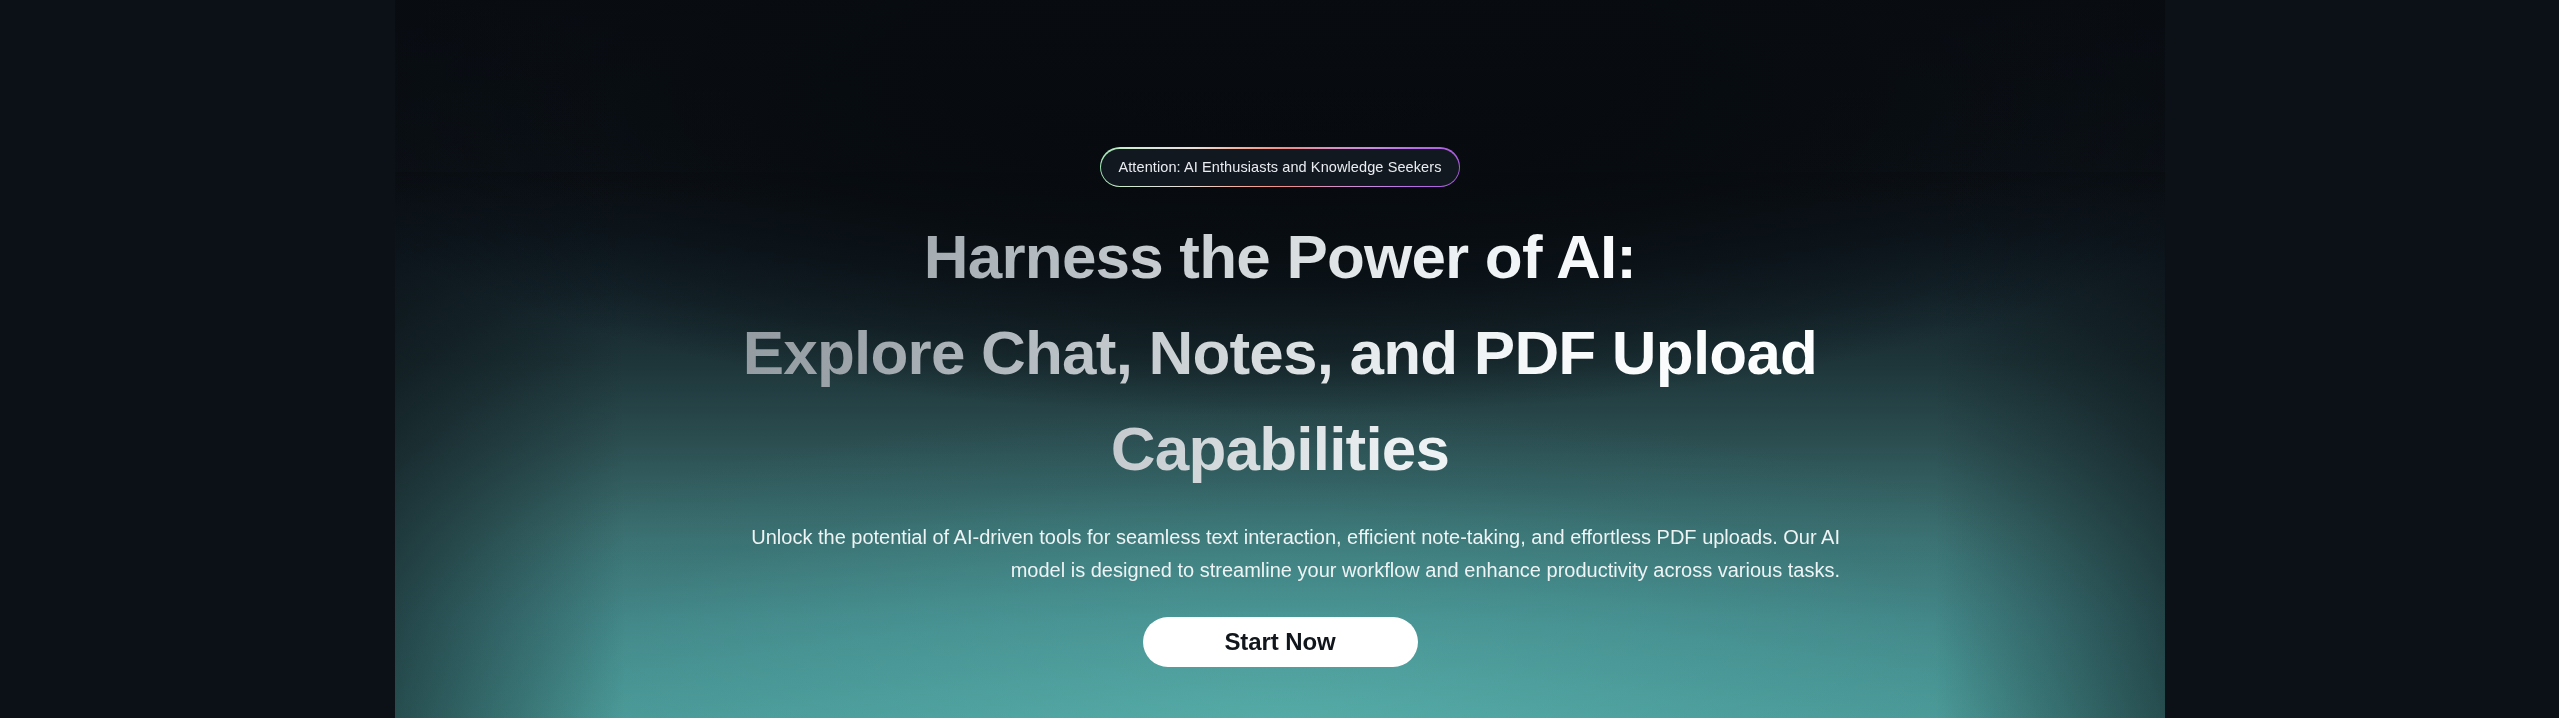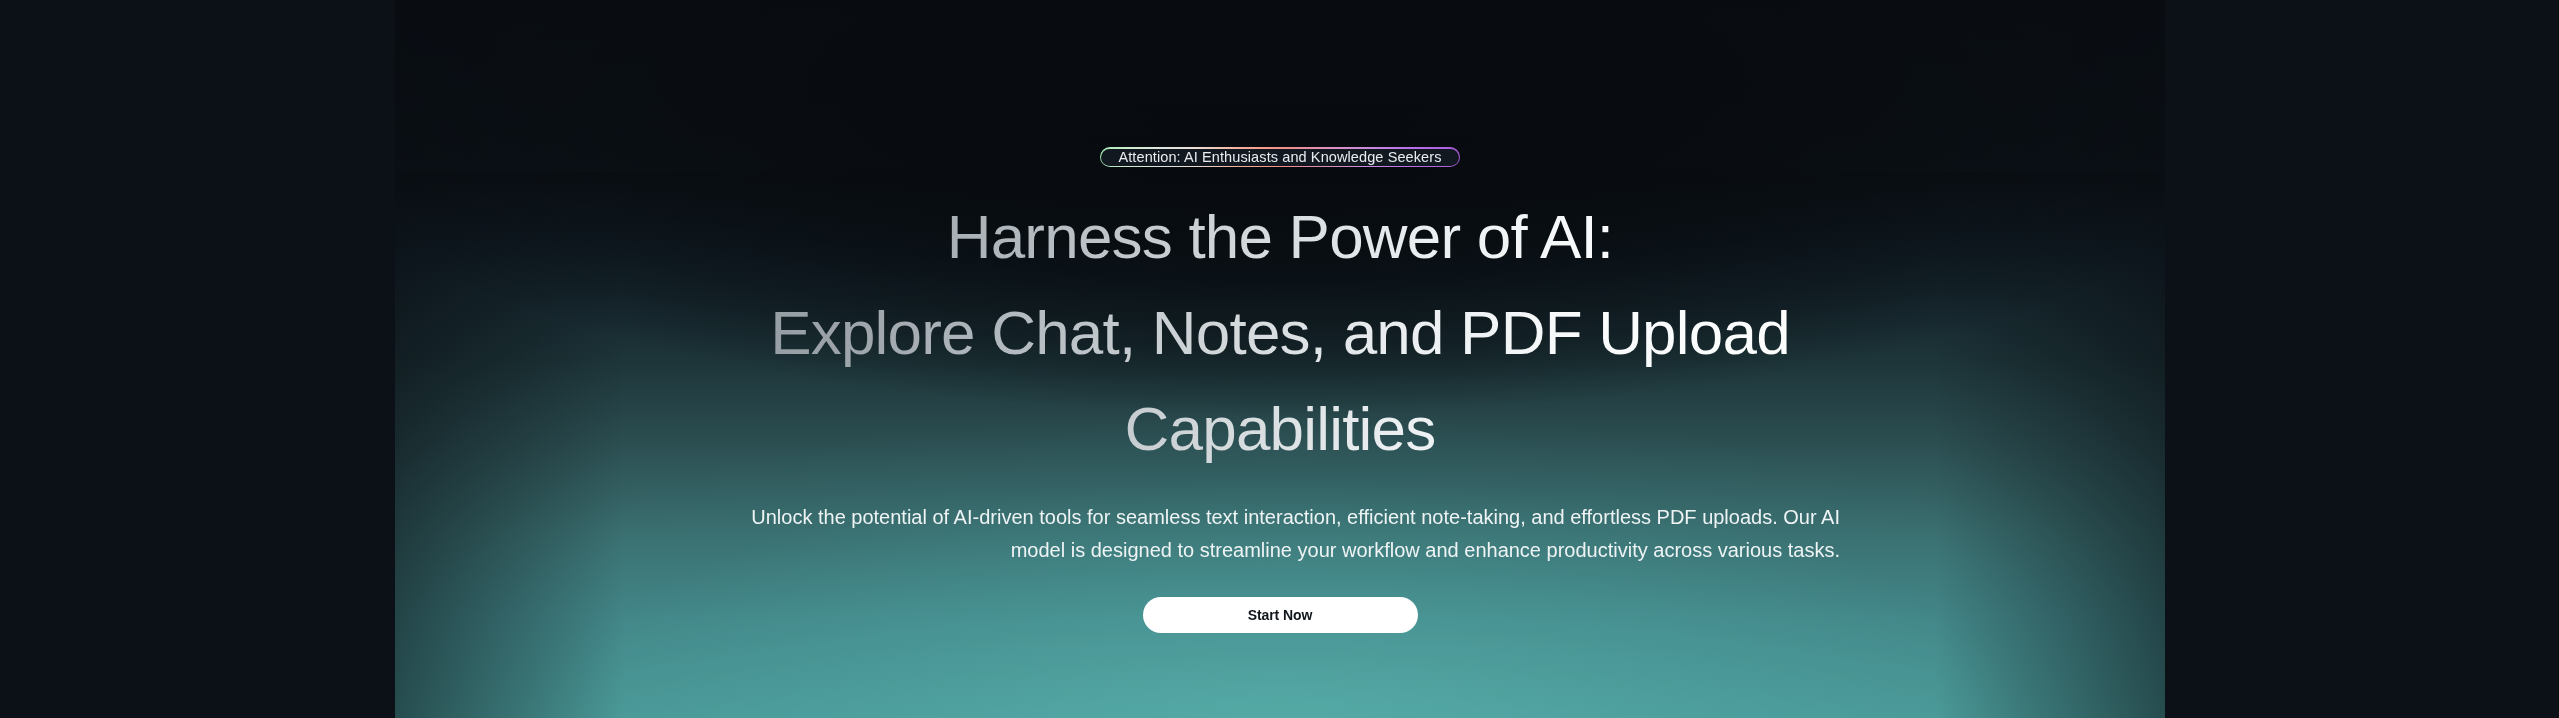--- a/index.html
+++ b/index.html
@@ -105,21 +105,21 @@
     display: flex;
     flex-direction: column;
     align-items: center;
     z-index: 5;
   }
 
   
   #eyebrow-badge {
     margin-top: 147px;
     position: relative;
-    height: 20px;
+    height: 40px;
     border-radius: 999px;
     padding: 1.5px;
     background: linear-gradient(95deg,
       #9fe8b4 0%,
       #cfeccd 8%,
       #dfe3e0 17%,
       #eaded6 26%,
       #f4b5a2 37%,
       #f79c8b 45%,
       #f08d8a 52%,
@@ -145,21 +145,21 @@
     white-space: nowrap;
   }
 
   
   #hero-heading {
     margin-top: 22px;
     width: 1180px;
     text-align: center;
     font-size: 62px;
     line-height: 96px;
-    font-weight: 400;
+    font-weight: 700;
     letter-spacing: -0.8px;
     background: linear-gradient(100deg,
       #8f979e 0%,
       #9ba3a9 14%,
       #b6bdc2 30%,
       #d3d8db 46%,
       #eaeef0 60%,
       #f8fafb 74%,
       #ffffff 100%);
     -webkit-background-clip: text;
@@ -177,27 +177,27 @@
     font-size: 20px;
     line-height: 33px;
     font-weight: 400;
     color: #eef3f4;
   }
 
   
   #cta-start-now {
     margin-top: 30px;
     width: 275px;
-    height: 36px;
+    height: 50px;
     border: none;
     border-radius: 999px;
     background: #ffffff;
     color: #10161c;
     font-family: "Liberation Sans", sans-serif;
-    font-size: 14px;
+    font-size: 24px;
     font-weight: 600;
     letter-spacing: -0.1px;
     cursor: pointer;
     display: flex;
     align-items: center;
     justify-content: center;
   }
 </style>
 </head>
 <body>

